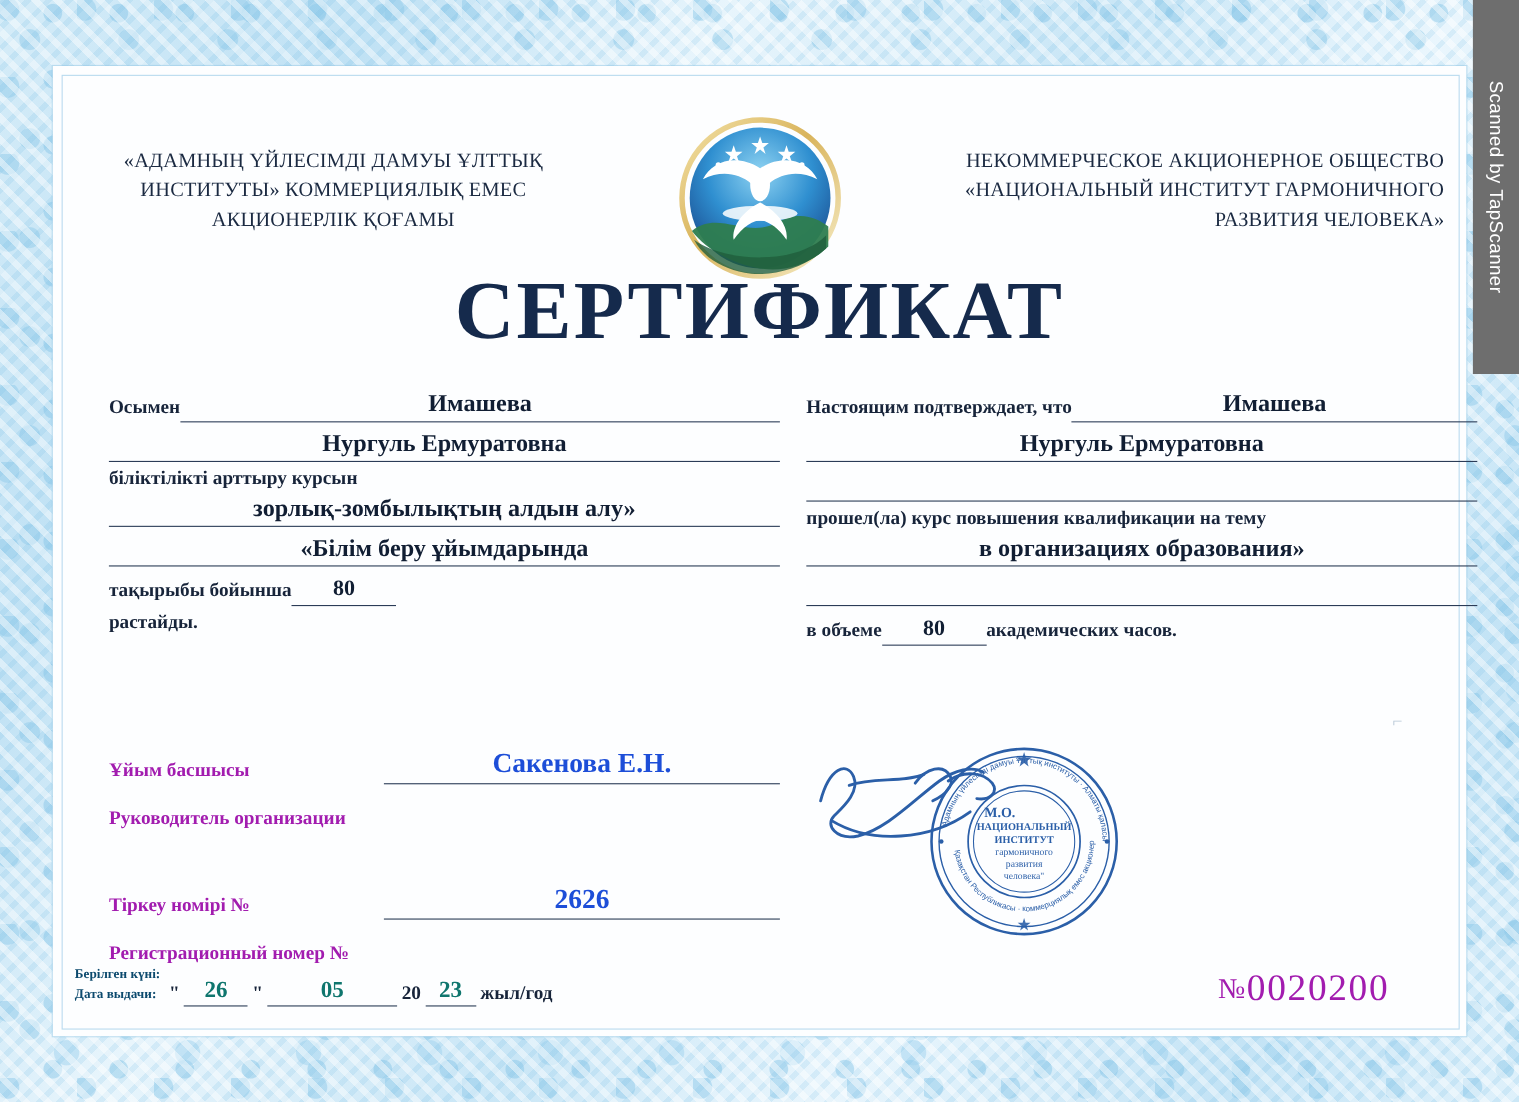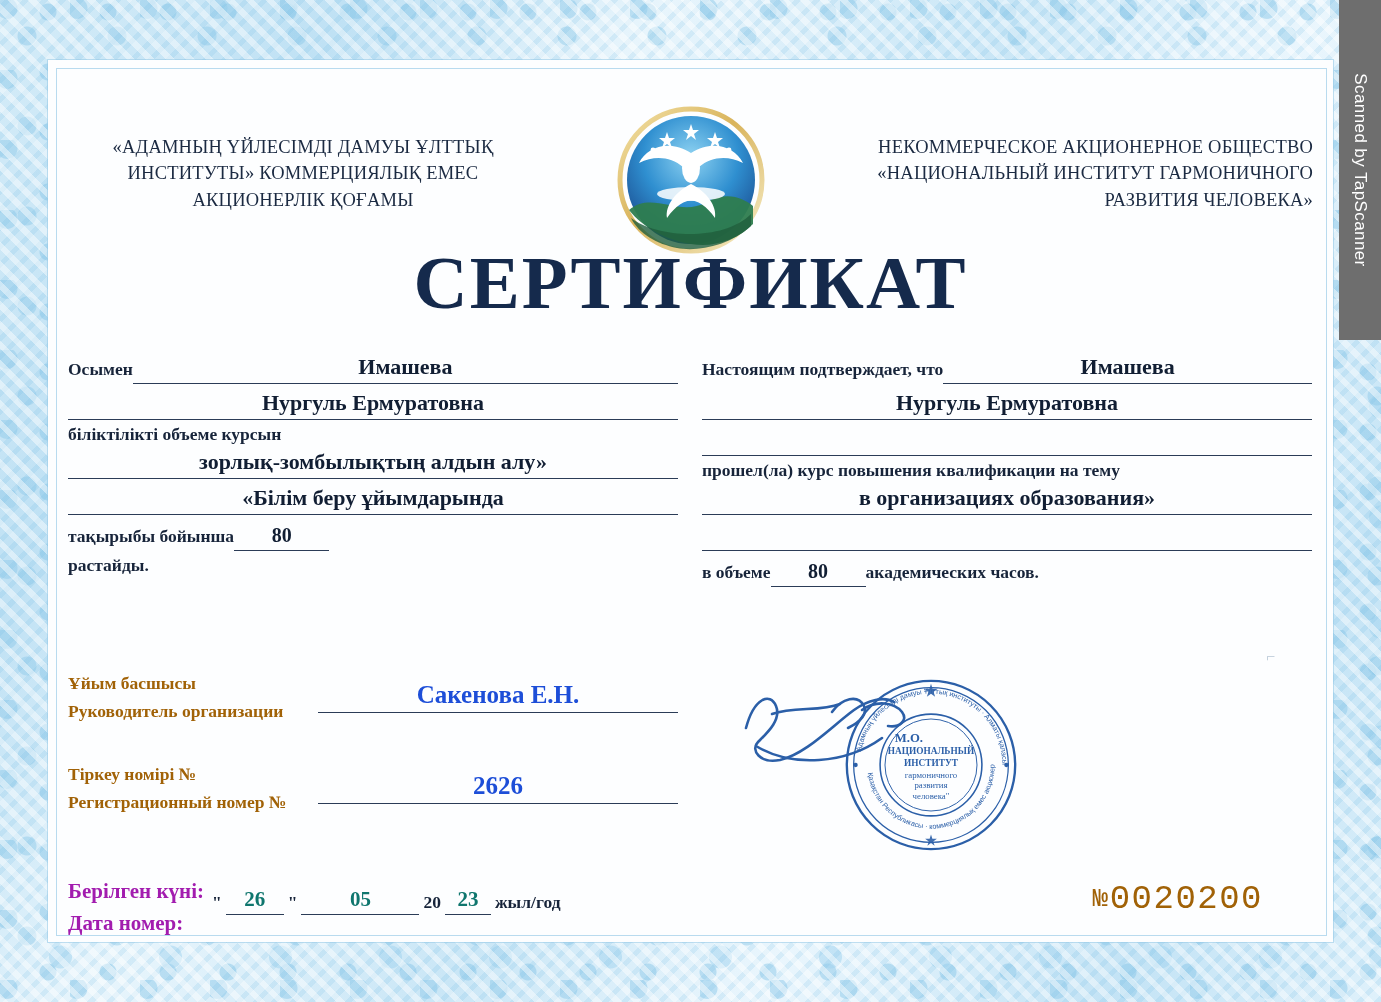--- a/index.html
+++ b/index.html
@@ -116,20 +116,21 @@
     letter-spacing: 2px;
     color: #152a4c;
   }
 
   
   .cols {
     position: absolute;
     left: 56px; top: 350px;
     width: 1269px;
     display: flex;
+    padding-left: 31px;
   }
   .col { width: 634px; padding: 0 12px; box-sizing: border-box; }
 
   .row {
     display: flex;
     align-items: flex-end;
     margin-bottom: 2px;
     min-height: 34px;
   }
   .lbl {
@@ -170,56 +171,57 @@
     font-weight: bold;
     color: #17243a;
     margin-top: 4px;
   }
   .gap-md { height: 34px; }
   .gap-lg { height: 60px; }
 
   .two-label {
     font-size: 17.5px;
     font-weight: bold;
-    color: #a16207;
+    color: #a21caf;
     line-height: 1.5;
     white-space: nowrap;
     padding-bottom: 2px;
+    margin-top: 16px;
   }
   .sig-row { display: flex; align-items: flex-start; }
   .sig-row .labels { width: 250px; }
   .sig-row .valwrap { flex: 1; padding-top: 16px; }
   .sig-line { border-bottom: 1.6px solid #2b3c57; height: 26px; position: relative; }
   .sig-val {
     position: absolute; left: 0; right: 0; bottom: 3px;
     text-align: center; font-size: 25px; font-weight: bold; color: #1d4ed8;
   }
 
   
   .date-block {
     position: absolute;
     left: 68px; top: 876px;
     display: flex;
     align-items: flex-start;
   }
-  .date-labels { font-size: 21px; font-weight: bold; color: #a21caf; line-height: 1.5; white-space: nowrap; }
+  .date-labels { font-size: 12px; font-weight: bold; color: #0c4a6e; line-height: 1.5; white-space: nowrap; }
   .date-fields { display: flex; align-items: flex-end; padding-top: 14px; margin-left: 8px; font-size: 17.5px; font-weight: bold; color: #17243a; }
   .dline { border-bottom: 1.6px solid #2b3c57; height: 24px; position: relative; margin: 0 4px; }
   .dline.d-day { width: 58px; }
   .dline.d-month { width: 118px; }
   .dline.d-year { width: 46px; }
   .dval { position: absolute; left: 0; right: 0; bottom: 2px; text-align: center; font-size: 21px; font-weight: bold; color: #0f766e; }
   .quote { padding-bottom: 2px; }
 
   .serial {
     position: absolute;
     right: 118px; top: 880px;
-    font-family: Liberation Mono, monospace;
+    font-family: Liberation Serif, serif;
     font-size: 34px;
-    color: #a16207;
+    color: #a21caf;
     letter-spacing: 1.5px;
     white-space: nowrap;
     text-align: center;
   }
   .serial .hash { font-size: 26px; vertical-align: 2px; }
 
   
   .stamp {
     position: absolute;
     left: 838px; top: 672px;
@@ -306,21 +308,21 @@
           <div class="filled">Имашева</div>
         </div>
       </div>
 
       <div class="row">
         <div class="line">
           <div class="filled">Нургуль  Ермуратовна</div>
         </div>
       </div>
 
-      <div class="note">біліктілікті объеме курсын</div>
+      <div class="note">біліктілікті арттыру курсын</div>
 
       <div class="row">
         <div class="line">
           <div class="filled">зорлық-зомбылықтың алдын алу»</div>
         </div>
       </div>
 
       <div class="row">
         <div class="line">
           <div class="filled">«Білім беру ұйымдарында</div>
@@ -453,21 +455,21 @@
       <circle cx="172" cy="95" r="2.2"></circle>
     </g>
     <text x="58" y="72" fill="#2b5fa8" font-family="Liberation Serif, serif" font-size="13" font-weight="bold">М.О.</text>
   </svg>
 
   <div class="faint-mark">⌐</div>
 
   <div class="date-block">
     <div class="date-labels">
       <div>Берілген күні:</div>
-      <div>Дата номер:</div>
+      <div>Дата выдачи:</div>
     </div>
     <div class="date-fields">
       <span class="quote">"</span>
       <span class="dline d-day">
         <span class="dval">26</span>
       </span>
       <span class="quote">"</span>
       <span class="dline d-month">
         <span class="dval">05</span>
       </span>

